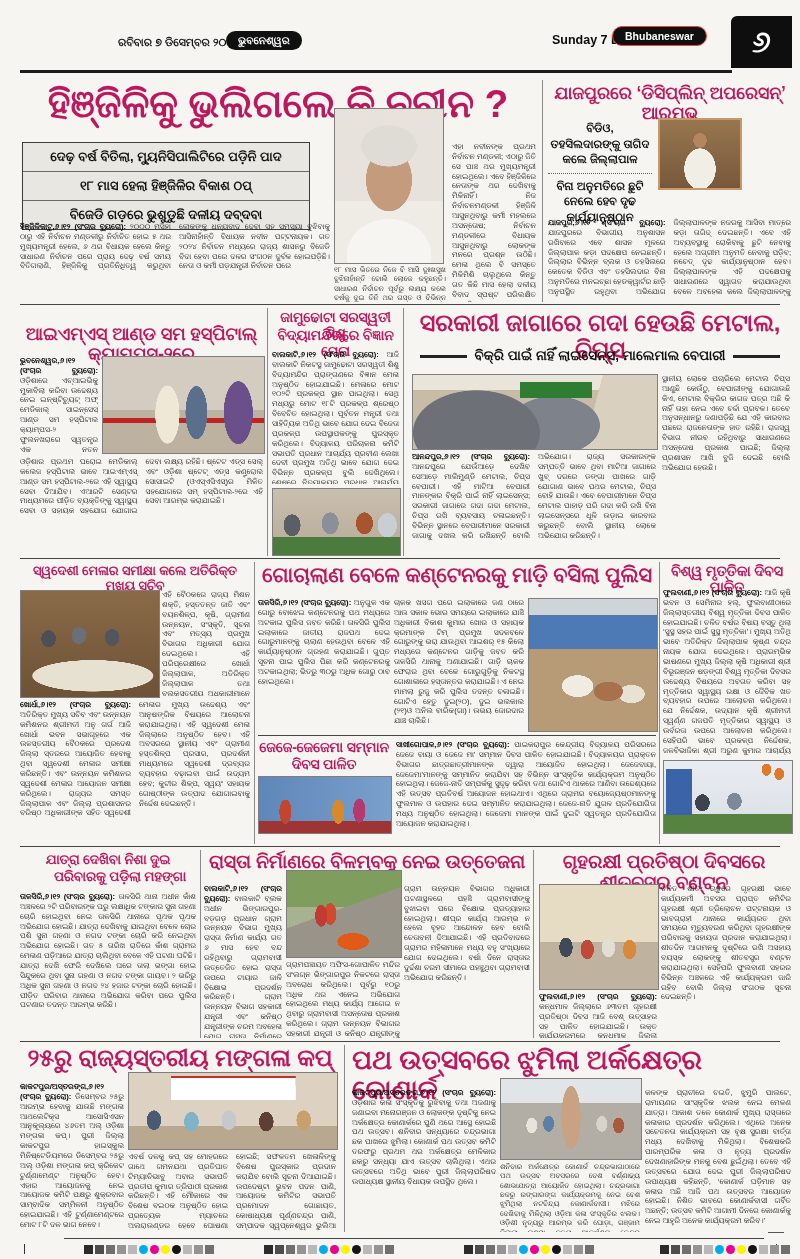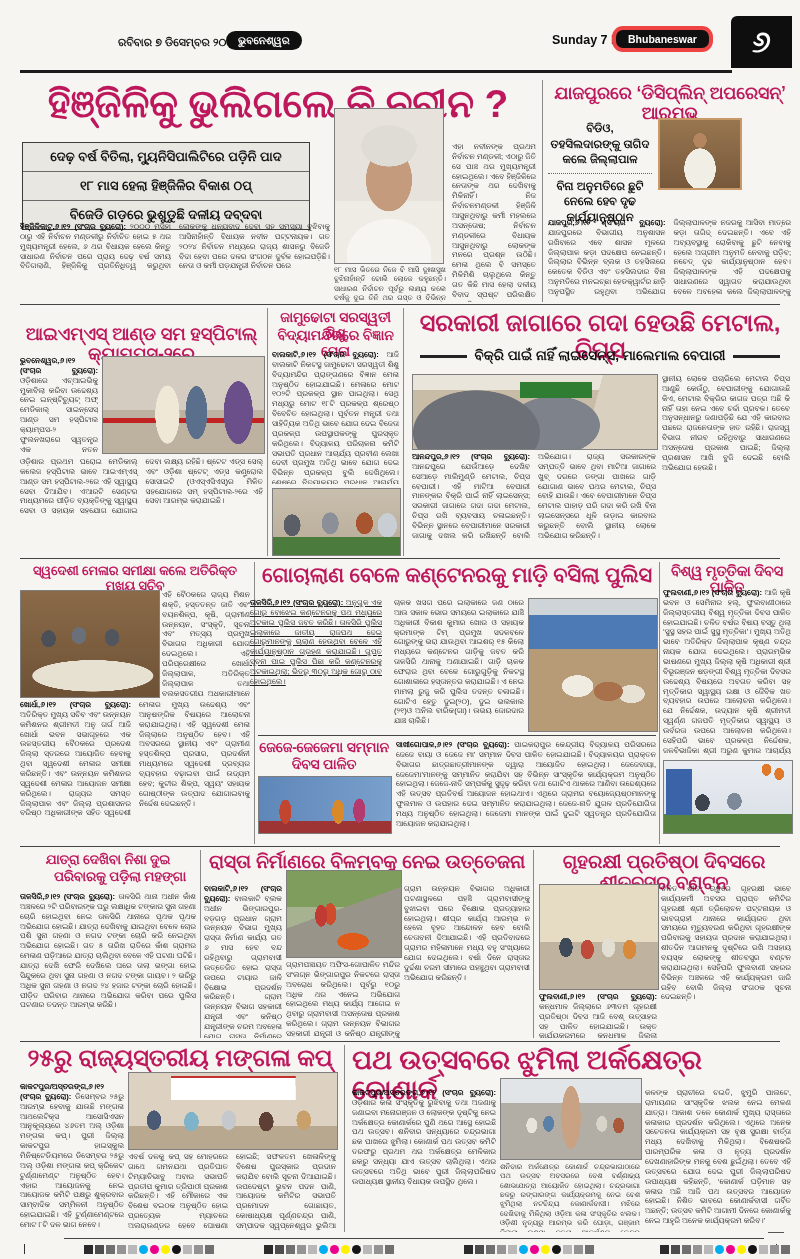--- a/index.html
+++ b/index.html
@@ -128,21 +128,21 @@
 
   <div class="abs" style="left:118px;top:36px;font-size:11px;font-weight:bold;">ରବିବାର ୭ ଡିସେମ୍ବର ୨୦୨୫</div>
   <div class="abs" style="left:226px;top:30px;">
     <span class="pill">ଭୁବନେଶ୍ୱର</span>
   </div>
   <div class="abs" style="left:552px;top:33px;font-size:12.5px;font-weight:bold;color:#0a0a0a;">Sunday 7 December 2025</div>
   <div class="abs corner-tab" style="left:731px;top:16px;width:61px;height:52px;">
     <div class="corner-num" style="margin-top:11px;">୬</div>
   </div>
   <div class="abs" style="left:612px;top:26px;">
-    <span class="pill" style="border:4px solid #ef4444;">Bhubaneswar</span>
+    <span class="pill" style="border:1px solid #ef4444;">Bhubaneswar</span>
   </div>
   <div class="abs hrule" style="left:20px;top:70px;width:712px;height:2.5px;"></div>
 
   <div class="abs hl" style="left:20px;top:82px;width:516px;font-size:39px;">ହିଞ୍ଜିଳିକୁ ଭୁଲିଗଲେ କି ନବୀନ ?</div>
 
   <div class="abs kickerbox" style="left:22px;top:142px;width:286px;">
     <div class="row">ଦେଢ଼ ବର୍ଷ ବିତିଲା, ମ୍ୟୁନିସିପାଲିଟିରେ ପଡ଼ିନି ପାଦ</div>
     <div class="row">୧୮ ମାସ ହେଲା ହିଞ୍ଜିଳିର ବିକାଶ ଠପ୍</div>
     <div class="row">ବିଜେଡି ଗଡ଼ରେ ଭୁଶୁଡୁଛି ଦଳୀୟ ଦବ୍‌ଦବା</div>
   </div>
@@ -212,21 +212,21 @@
   <div class="abs body" style="left:162px;top:590px;width:88px;height:106px;">ଏହି ବୈଠକରେ ରାଜ୍ୟ ମିଶନ ଶକ୍ତି, ହସ୍ତତନ୍ତ ଜାତି ଏବଂ ବୟନଶିଳ୍ପ, କୃଷି, ଗ୍ରାମୀଣ ଉନ୍ନୟନ, ସଂସ୍କୃତି, ସୂଚନା ଏବଂ ମତ୍ସ୍ୟ ପ୍ରମୁଖ ବିଭାଗର ଅଧିକାରୀ ଯୋଗ ଦେଇଥିଲେ। ଏହି ପରିପ୍ରେକ୍ଷୀରେ ଖୋର୍ଧା ଜିଲ୍ଲାପାଳ, ଅତିରିକ୍ତ ଜିଲ୍ଲାପାଳ ତଥା ବ୍ଲକସ୍ତରୀୟ ଅଧିକାରୀମାନେ ଭିଡିଓ କନଫରେନ୍ସ ମାଧ୍ୟମରେ ଏହି ବୈଠକରେ ଅଂଶଗ୍ରହଣ କରିଥିଲେ। ଅତିରିକ୍ତ ମୁଖ୍ୟ ସଚିବ</div>
   <div class="abs body cols2" style="left:20px;top:700px;width:230px;height:142px;">
     <span class="dl">ଖୋର୍ଧା,୬।୧୨ (ସଂଚାର ବ୍ୟୁରୋ):</span>
     <span>ଅତିରିକ୍ତ ମୁଖ୍ୟ ସଚିବ ଏବଂ ଉନ୍ନୟନ କମିଶନର ଶ୍ରୀମତୀ ଅନୁ ଗର୍ଗ ଆଜି ଖୋର୍ଧା ଭବନ ସଭାଗୃହରେ ଏକ ଉଚ୍ଚସ୍ତରୀୟ ବୈଠକରେ ପ୍ରଦେଶ ଜିଲ୍ଲା ସ୍ତରରେ ଆୟୋଜିତ ହେବାକୁ ଥିବା ସ୍ୱଦେଶୀ ମେଳାର ସମୀକ୍ଷା କରିଛନ୍ତି।</span>
     <span>ଏବଂ ଉନ୍ନୟନ କମିଶନର ସ୍ୱଦେଶୀ ମେଳାର ଆୟୋଜନ ସମୀକ୍ଷା କରିଥିଲେ। ରାଜ୍ୟର ସମସ୍ତ ଜିଲ୍ଲାପାଳ ଏବଂ ଜିଲ୍ଲା ପ୍ରଶାସନର ବରିଷ୍ଠ ଅଧିକାରୀଙ୍କ ସହିତ ସ୍ୱଦେଶୀ ମେଳାର ମୁଖ୍ୟ ଉଦ୍ଦେଶ୍ୟ ଏବଂ ଆନୁଷଙ୍ଗିକ ବିଷୟରେ ଆଲୋଚନା କରାଯାଇଥିଲା। ଏହି ସ୍ୱଦେଶୀ ମେଳା ଜିଲ୍ଲାରେ ଅନୁଷ୍ଠିତ ହେବ। ଏହି ଅବସରରେ ସ୍ଥାନୀୟ ଏବଂ ଗ୍ରାମୀଣ ହସ୍ତଶିଳ୍ପ ପ୍ରସାର, ପ୍ରଦର୍ଶନୀ ମାଧ୍ୟମରେ ସ୍ୱଦେଶୀ ଦ୍ରବ୍ୟର ବ୍ୟବହାର ବଢ଼ାଇବା ପାଇଁ ଉଦ୍ୟମ ହେବ; କୁଟୀର ଶିଳ୍ପ, ସ୍ୱୟଂ ସହାୟକ ଗୋଷ୍ଠୀଙ୍କ ଉତ୍ପାଦ ଯୋଗାଇବାକୁ ନିର୍ଦ୍ଦେଶ ଦେଇଛନ୍ତି।</span>
   </div>
 
   <div class="abs vrule" style="left:254px;top:562px;height:282px;"></div>
 
   <div class="abs hl" style="left:258px;top:563px;width:398px;font-size:21px;">ଗୋଚାଲାଣ ବେଳେ କଣ୍ଟେନରକୁ ମାଡ଼ି ବସିଲା ପୁଲିସ</div>
-  <div class="abs body" style="left:250px;top:598px;width:132px;height:134px;text-decoration:underline;">
+  <div class="abs body" style="left:258px;top:598px;width:132px;height:134px;">
     <span class="dl">ତାଳସିରି,୬।୧୨ (ସଂଚାର ବ୍ୟୁରୋ):</span>
     <span>ଅନୁଗୁଳ ଏକ ଗୋରୁ ବୋଝେଇ କଣ୍ଟେନରକୁ ପଥ ମଧ୍ୟରେ ଅଟକାଇ ପୁଲିସ ଜବତ କରିଛି। ତାଳସିରି ପୁଲିସ ଇଲାକାରେ ଜାତୀୟ ରାଜପଥ ଦେଇ ଗୋରୁମାନଙ୍କୁ ଚାଲାଣ ହେଉଥିବା ବେଳେ ଏହି କାର୍ଯ୍ୟାନୁଷ୍ଠାନ ଗ୍ରହଣ କରାଯାଇଛି। ଗୁପ୍ତ ସୂଚନା ପାଇ ପୁଲିସ ପିଛା କରି କଣ୍ଟେନରକୁ ଅଟକାଇଥିଲା; ଭିତରୁ ୩୦ରୁ ଅଧିକ ଗୋରୁ ଠାବ ହୋଇଥିଲେ।</span>
   </div>
   <div class="abs body" style="left:394px;top:598px;width:130px;height:134px;">ଚାଳକ ଖସଗ ପରେ ଇଲାକାରେ ଜଣ ଠାରେ ଆଉ ସକାଳ ଭୋର ସମୟରେ ଇଲାକାରେ ଯାଞ୍ଚି ଅଧିକାରୀ ବିକାଶ କୁମାର ଖୋର ଓ ସହାୟକ କ୍ରମାଙ୍କ ଟିମ୍ ପ୍ରମୁଖ ସଦଳବଳେ ଗୋରୁଙ୍କୁ ଭରା ଯାଉଥିବା ଆଇଶର୍‌ ୧୫ କିଲୋ ମଧ୍ୟରେ କଣ୍ଟେନର ଗାଡ଼ିକୁ ଜବତ କରି ତାଳସିରି ଥାନାକୁ ଅଣାଯାଇଛି। ଗାଡ଼ି ଚାଳକ ଫେରାର ଥିବା ବେଳେ ଗୋରୁଗୁଡ଼ିକୁ ନିକଟସ୍ଥ ଗୋଶାଳାରେ ହସ୍ତାନ୍ତର କରାଯାଇଛି। ଏ ନେଇ ମାମଲା ରୁଜୁ କରି ପୁଲିସ ତଦନ୍ତ ଚଳାଇଛି। ଗୋଟିଏ ହେତୁ ଦୁଇ(୨୦), ଦୁଇ ଭଲକାଲ (୨୧)ଓ ଅନିଲ ବାରିକ(ଗା)। ଉଭୟ ଜୋରଦାର ଯାଞ୍ଚ ଚାଲିଛି।</div>
   <div class="abs photo ph-cattle" style="left:528px;top:598px;width:128px;height:132px;"></div>
 
   <div class="abs hrule thin" style="left:258px;top:735px;width:398px;"></div>
 
   <div class="abs hl" style="left:258px;top:740px;width:132px;font-size:14px;">ଜେଜେ-ଜେଜେମା ସମ୍ମାନ</div>
   <div class="abs hl" style="left:258px;top:757px;width:132px;font-size:14px;">ଦିବସ ପାଳିତ</div>

